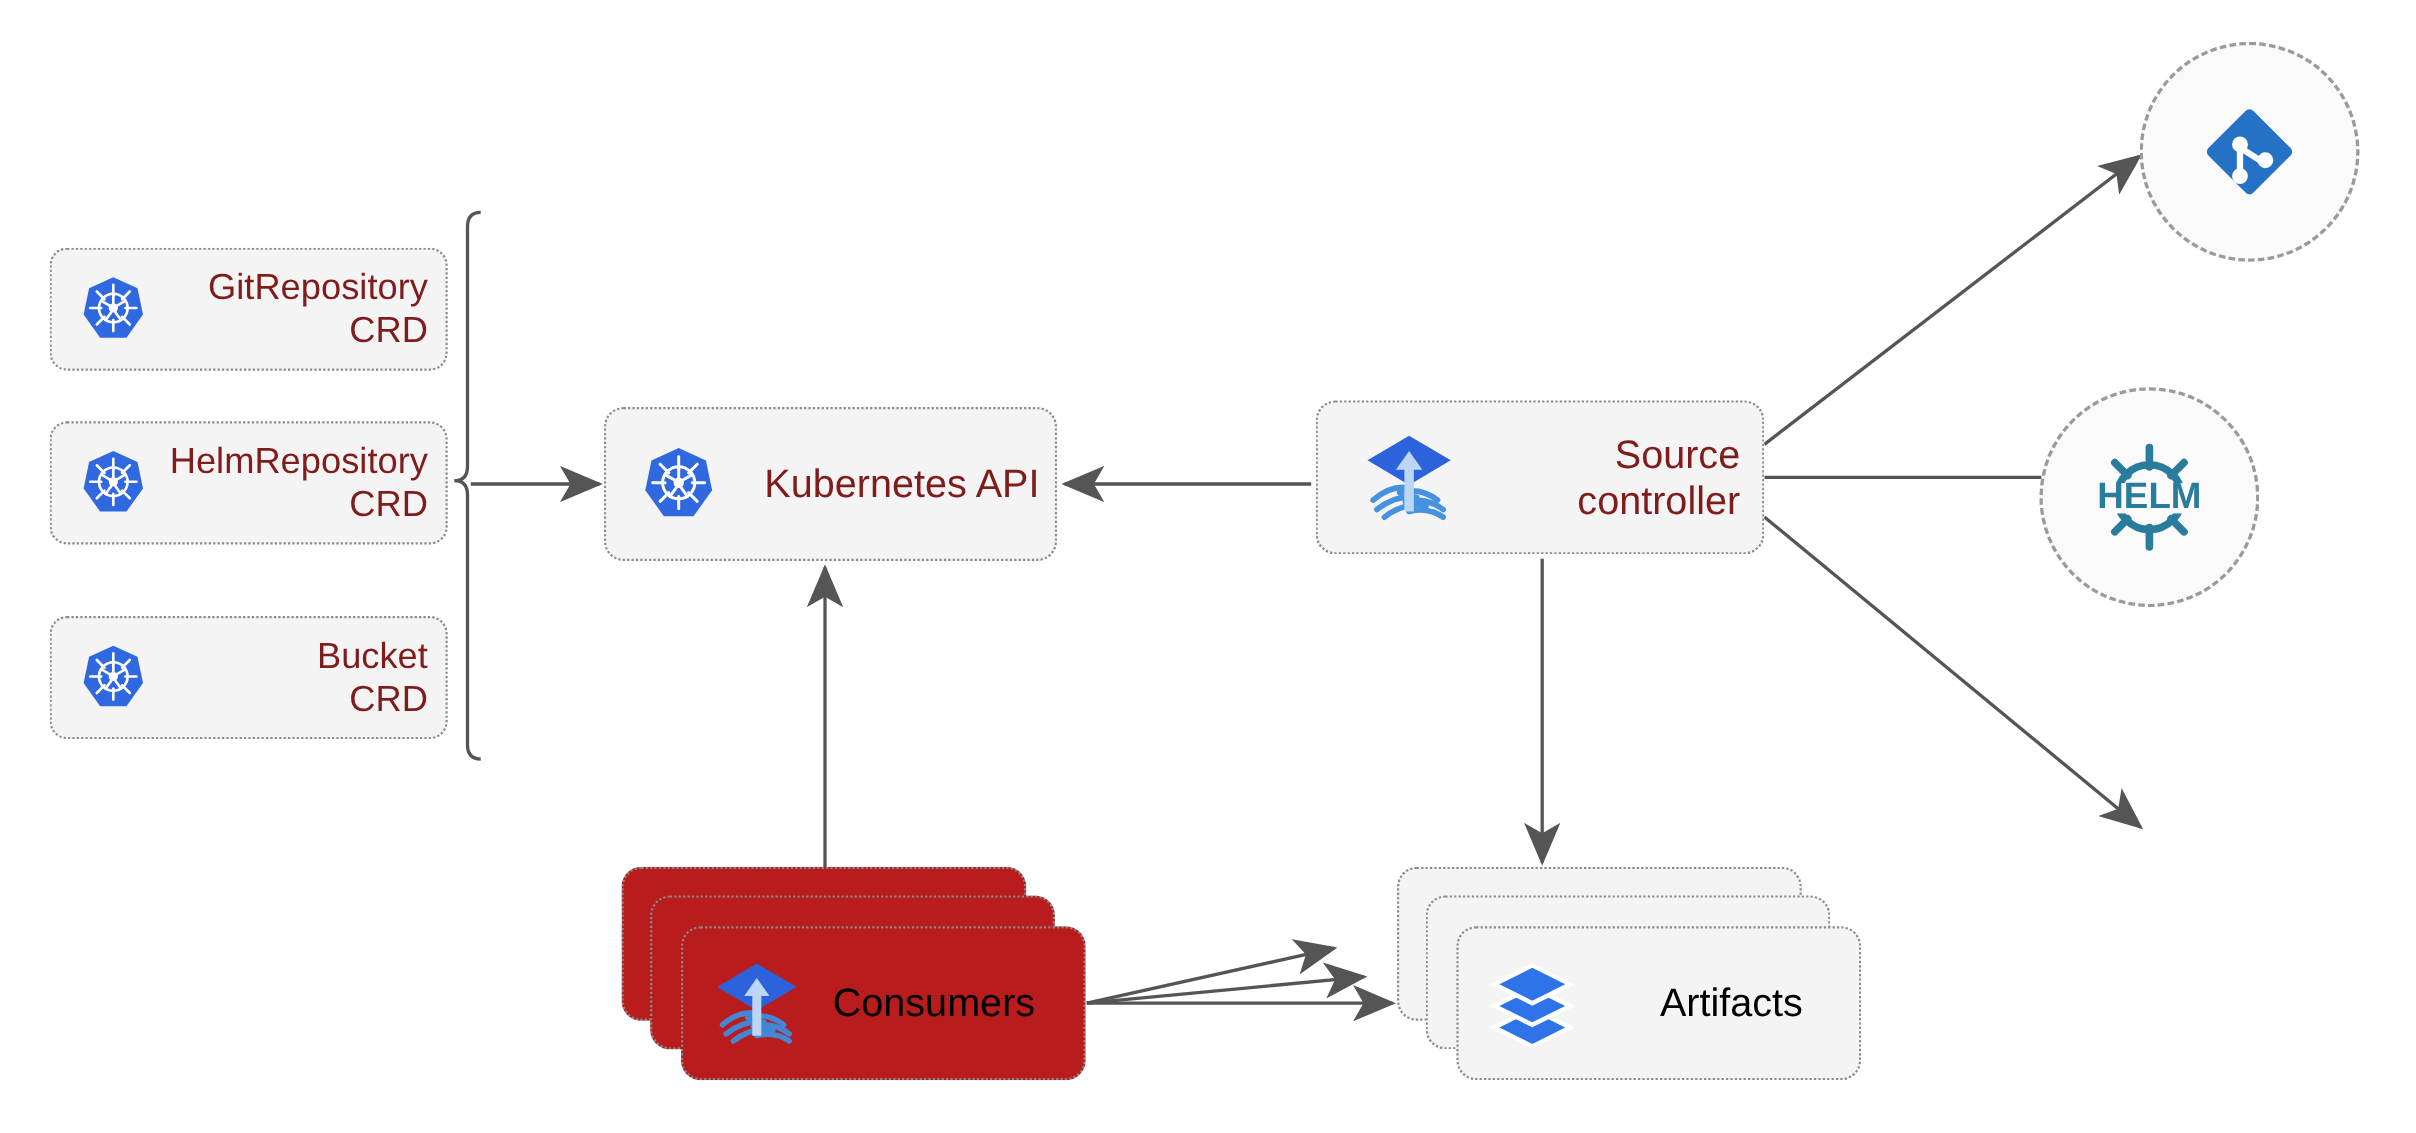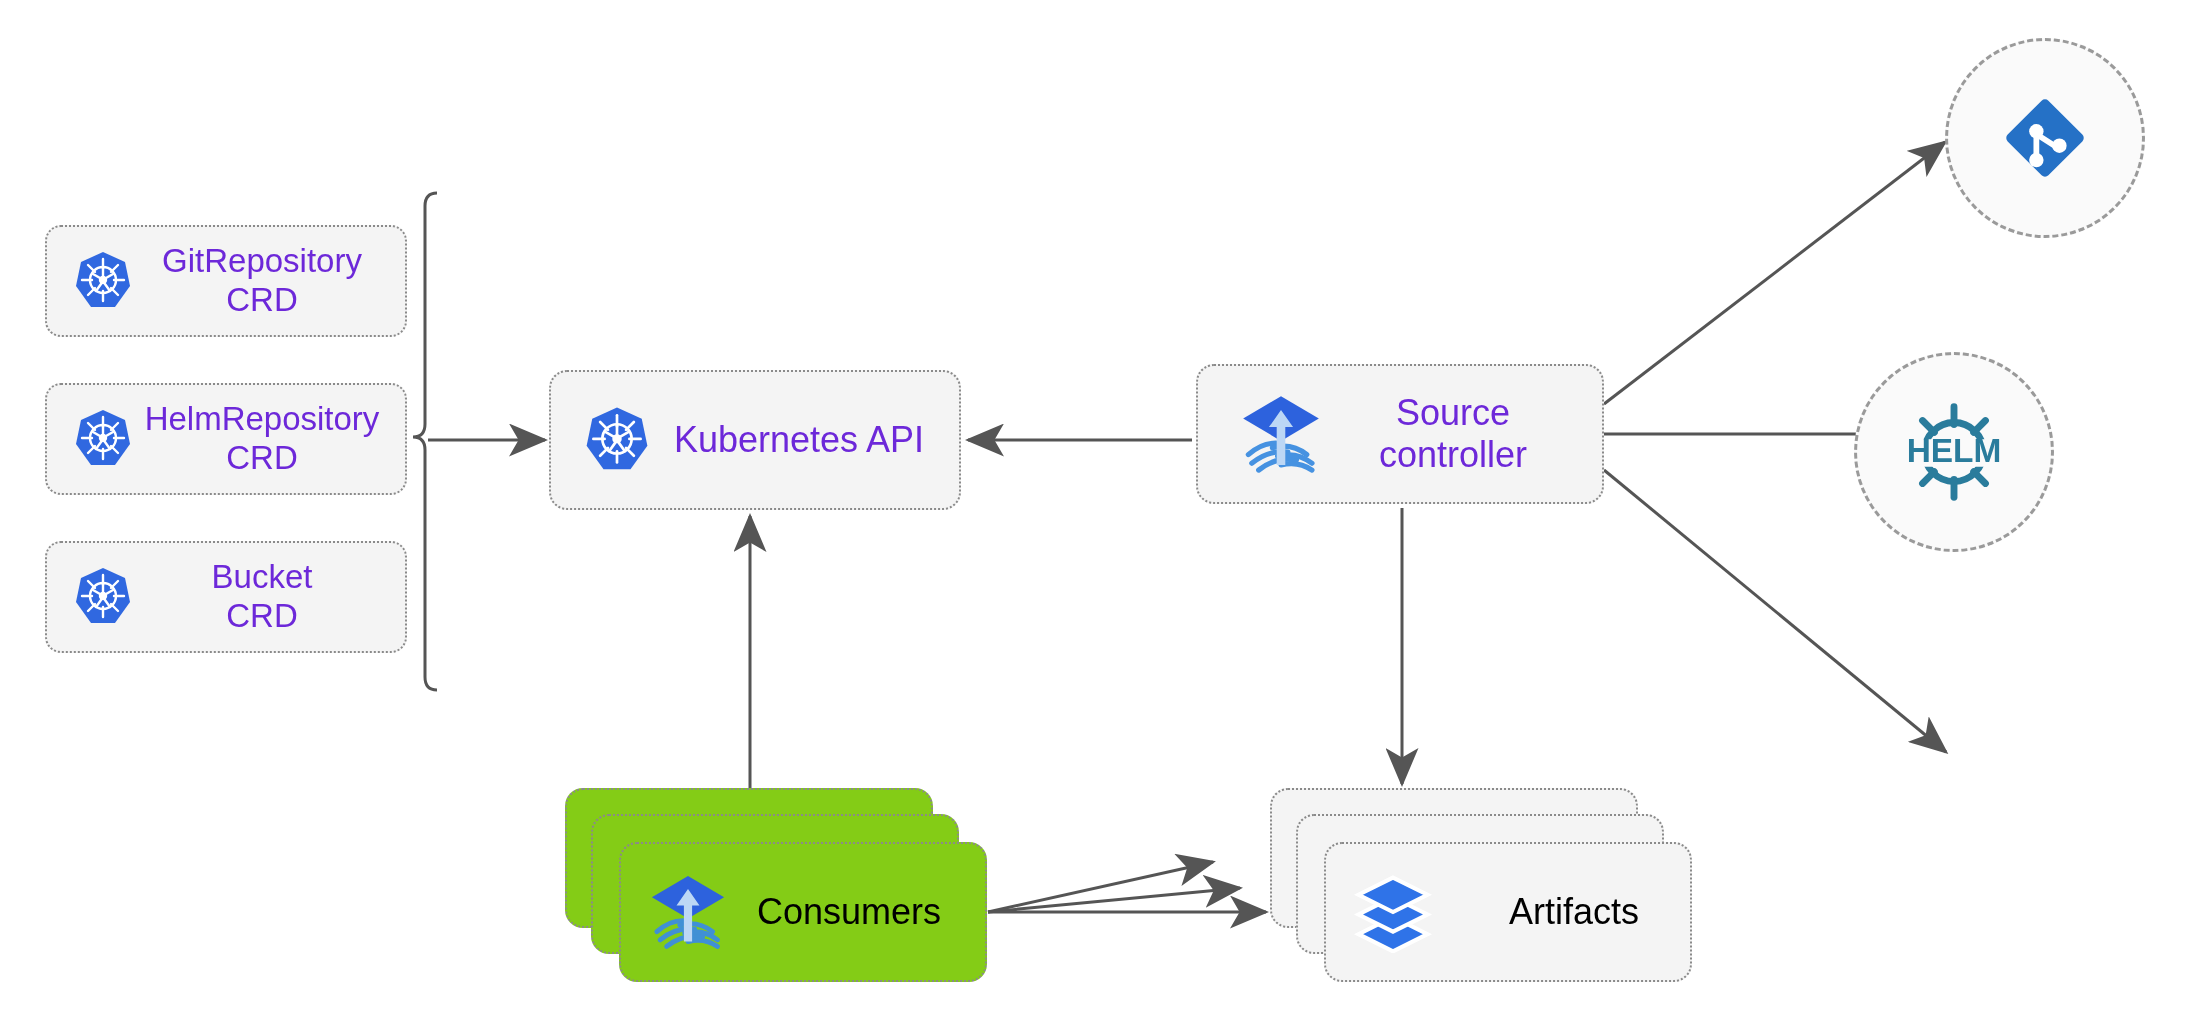--- a/index.html
+++ b/index.html
@@ -28,22 +28,22 @@
     position: absolute;
     box-sizing: border-box;
     background: #f4f4f4;
     border: 2px dotted #8a8a8a;
     border-radius: 18px;
     display: flex;
     align-items: center;
     justify-content: flex-start;
   }
   .node .label {
-    color: #6d28d9;
-    text-align: center;
+    color: #7f1d1d;
+    text-align: right;
     line-height: 1.18;
     white-space: pre-line;
   }
   .ghost { background: #f4f4f4; }
 
   
   .crd {
     left: 45px;
     width: 362px;
     height: 112px;
@@ -73,21 +73,21 @@
   }
   #source-controller .ico { margin-left: 40px; }
   #source-controller .label { flex: 1 1 auto; font-size: 36px; padding-right: 20px; }
 
   
   #consumers-stack { position: absolute; left: 565px; top: 788px; }
   #consumers-stack .layer {
     position: absolute;
     width: 368px; height: 140px;
     box-sizing: border-box;
-    background: #84cc16;
+    background: #b91c1c;
     border: 2px dotted #8a8a8a;
     border-radius: 18px;
     justify-content: space-between;
   }
   #consumers-stack .l1 { left: 0px;  top: 0px; }
   #consumers-stack .l2 { left: 26px; top: 26px; }
   #consumers-stack .l3 {
     left: 54px; top: 54px;
     display: flex; align-items: center;
   }
@@ -213,21 +213,21 @@
             <line x1="42" y1="25" x2="35" y2="29"></line>
           <line x1="25" y1="42" x2="30" y2="35"></line>
             <line x1="39" y1="42" x2="34" y2="35"></line>
         </g>
       </svg>
     </span>
     <span class="label">HelmRepository
 CRD</span>
   </div>
 
-  <div class="node crd" style="top:541px">
+  <div class="node crd" style="top:560px">
     <span class="ico">
       <svg width="64" height="64" viewBox="0 0 64 64" xmlns="http://www.w3.org/2000/svg">
         <polygon points="32,3 54,13 59,37 44,58 20,58 5,37 10,13" fill="#3068e0"></polygon>
         <g fill="none" stroke="#ffffff" stroke-width="2.4" stroke-linecap="round">
           <circle cx="32" cy="31" r="13"></circle>
           <circle cx="32" cy="31" r="4.2" fill="#ffffff" stroke="none"></circle>
           <line x1="32" y1="10" x2="32" y2="20"></line>
             <line x1="32" y1="42" x2="32" y2="52"></line>
           <line x1="11" y1="31" x2="21" y2="31"></line>
             <line x1="43" y1="31" x2="53" y2="31"></line>

